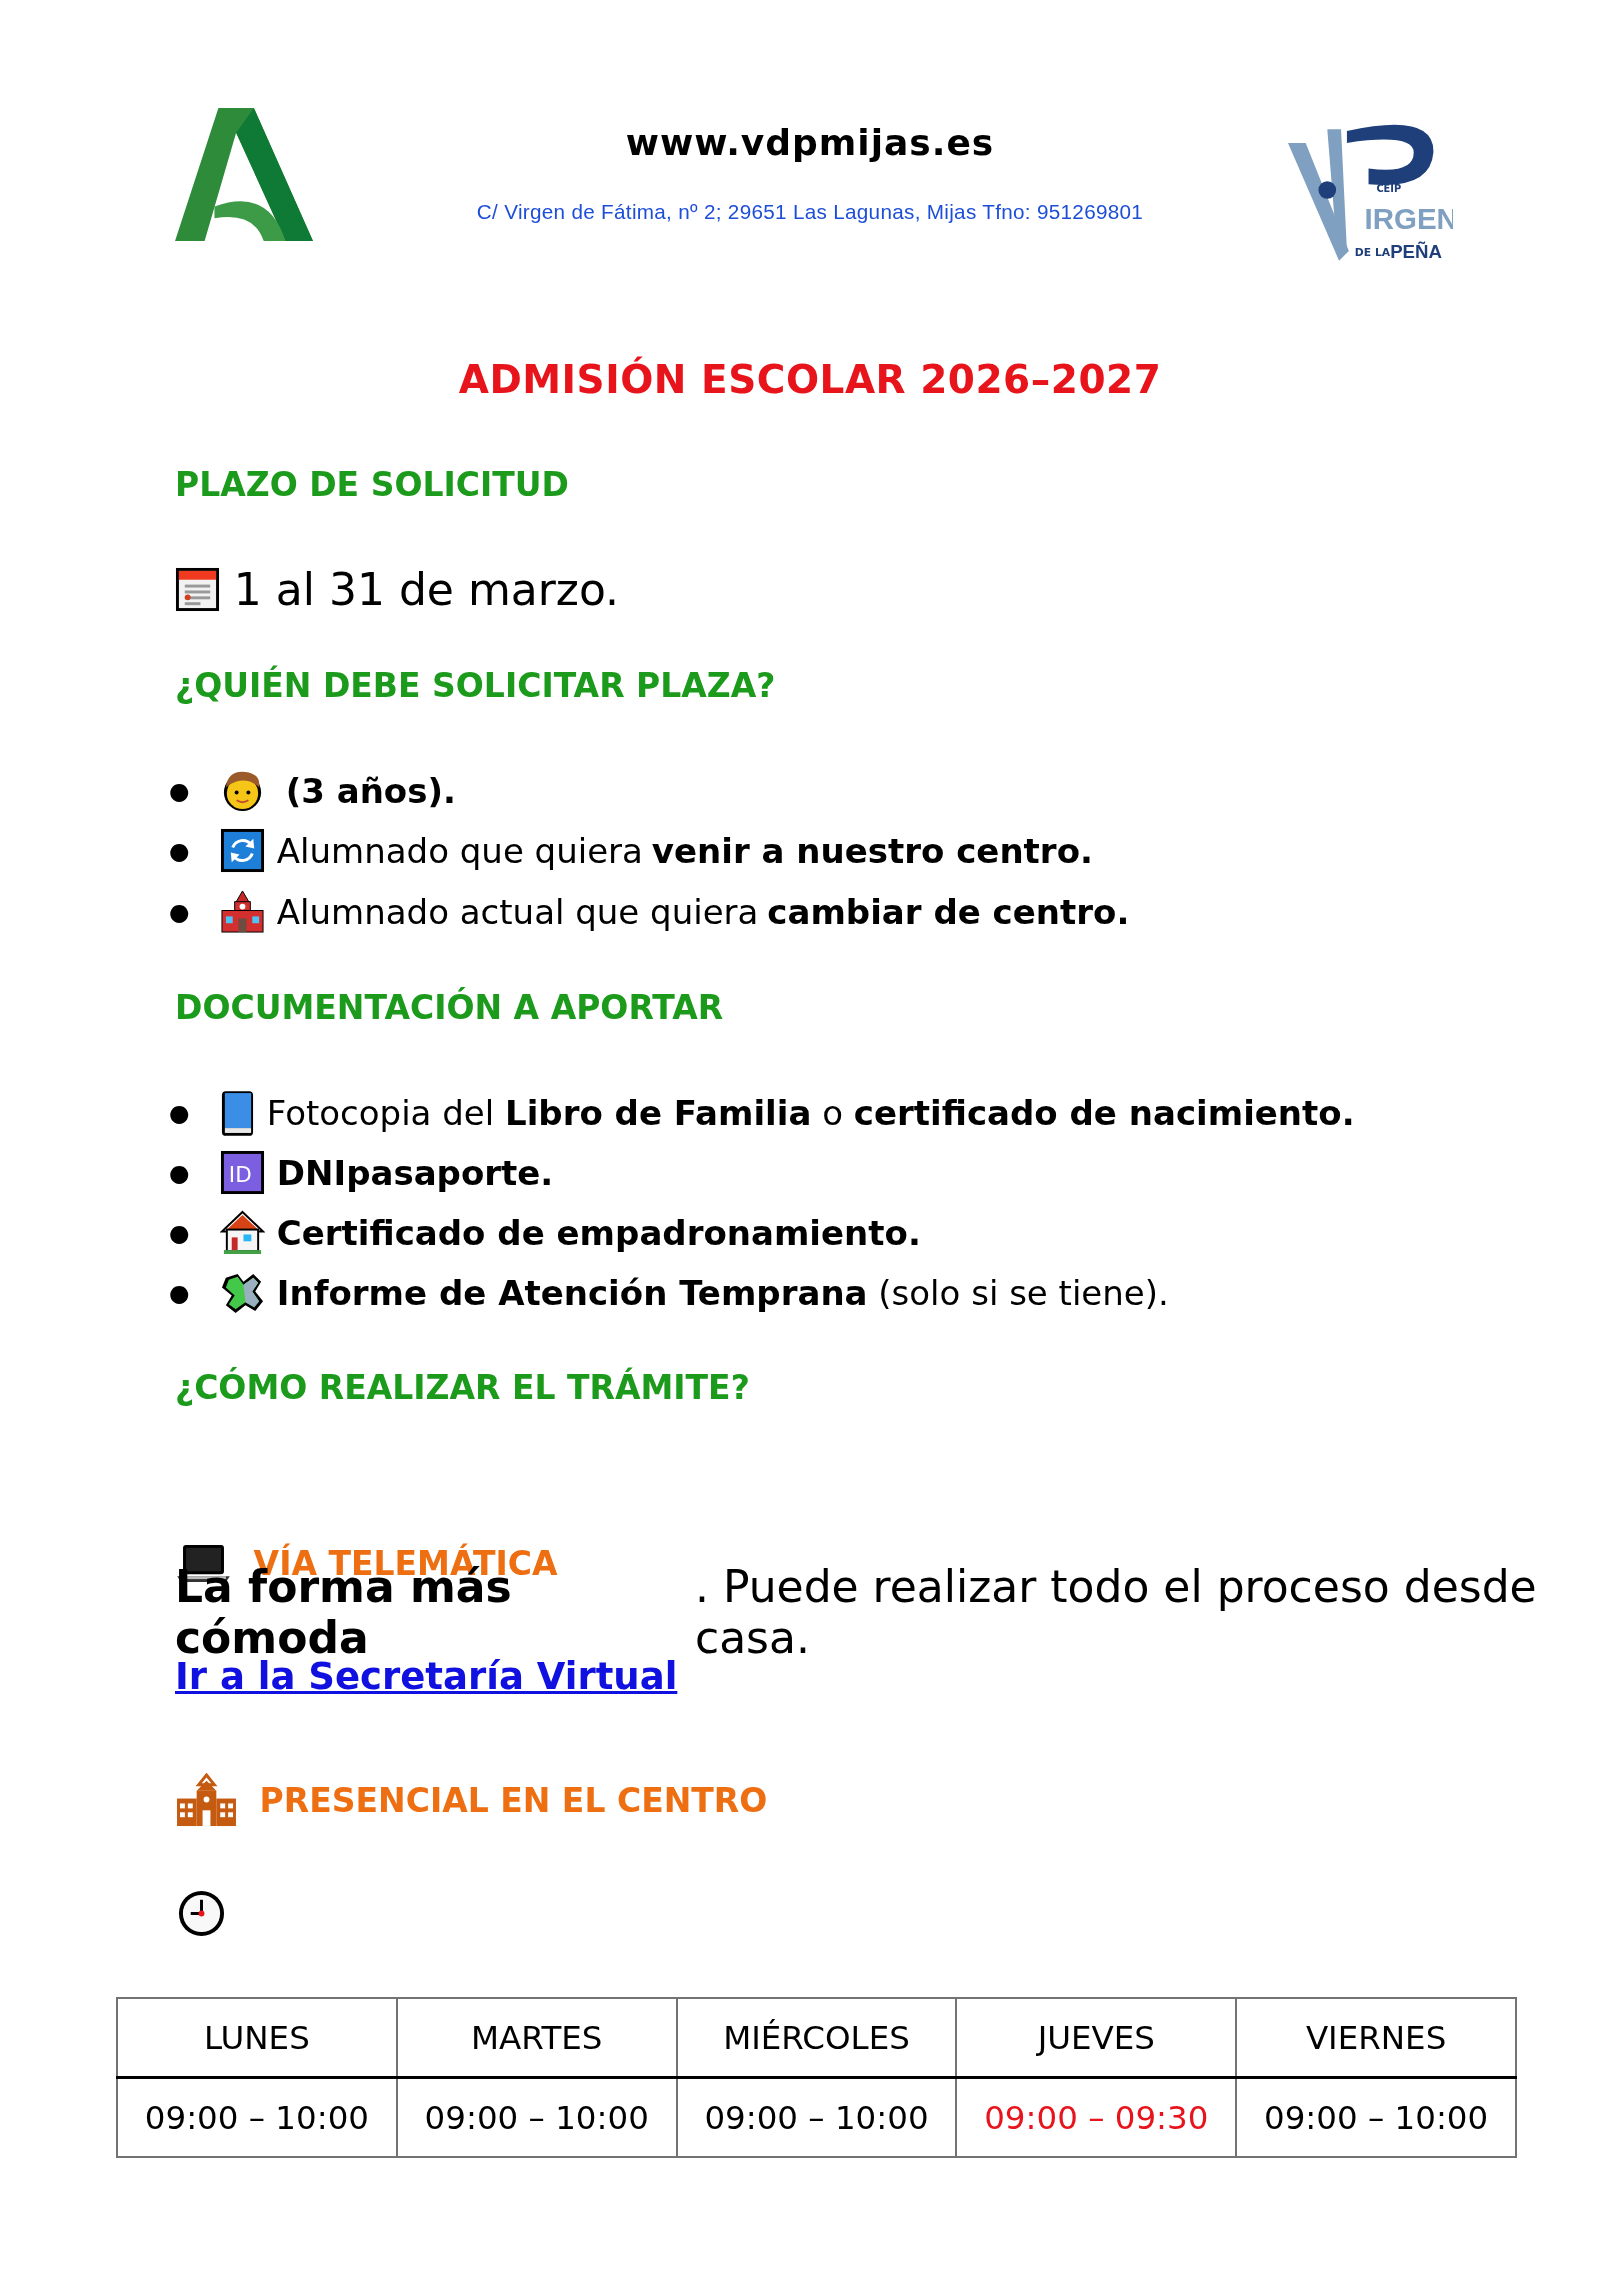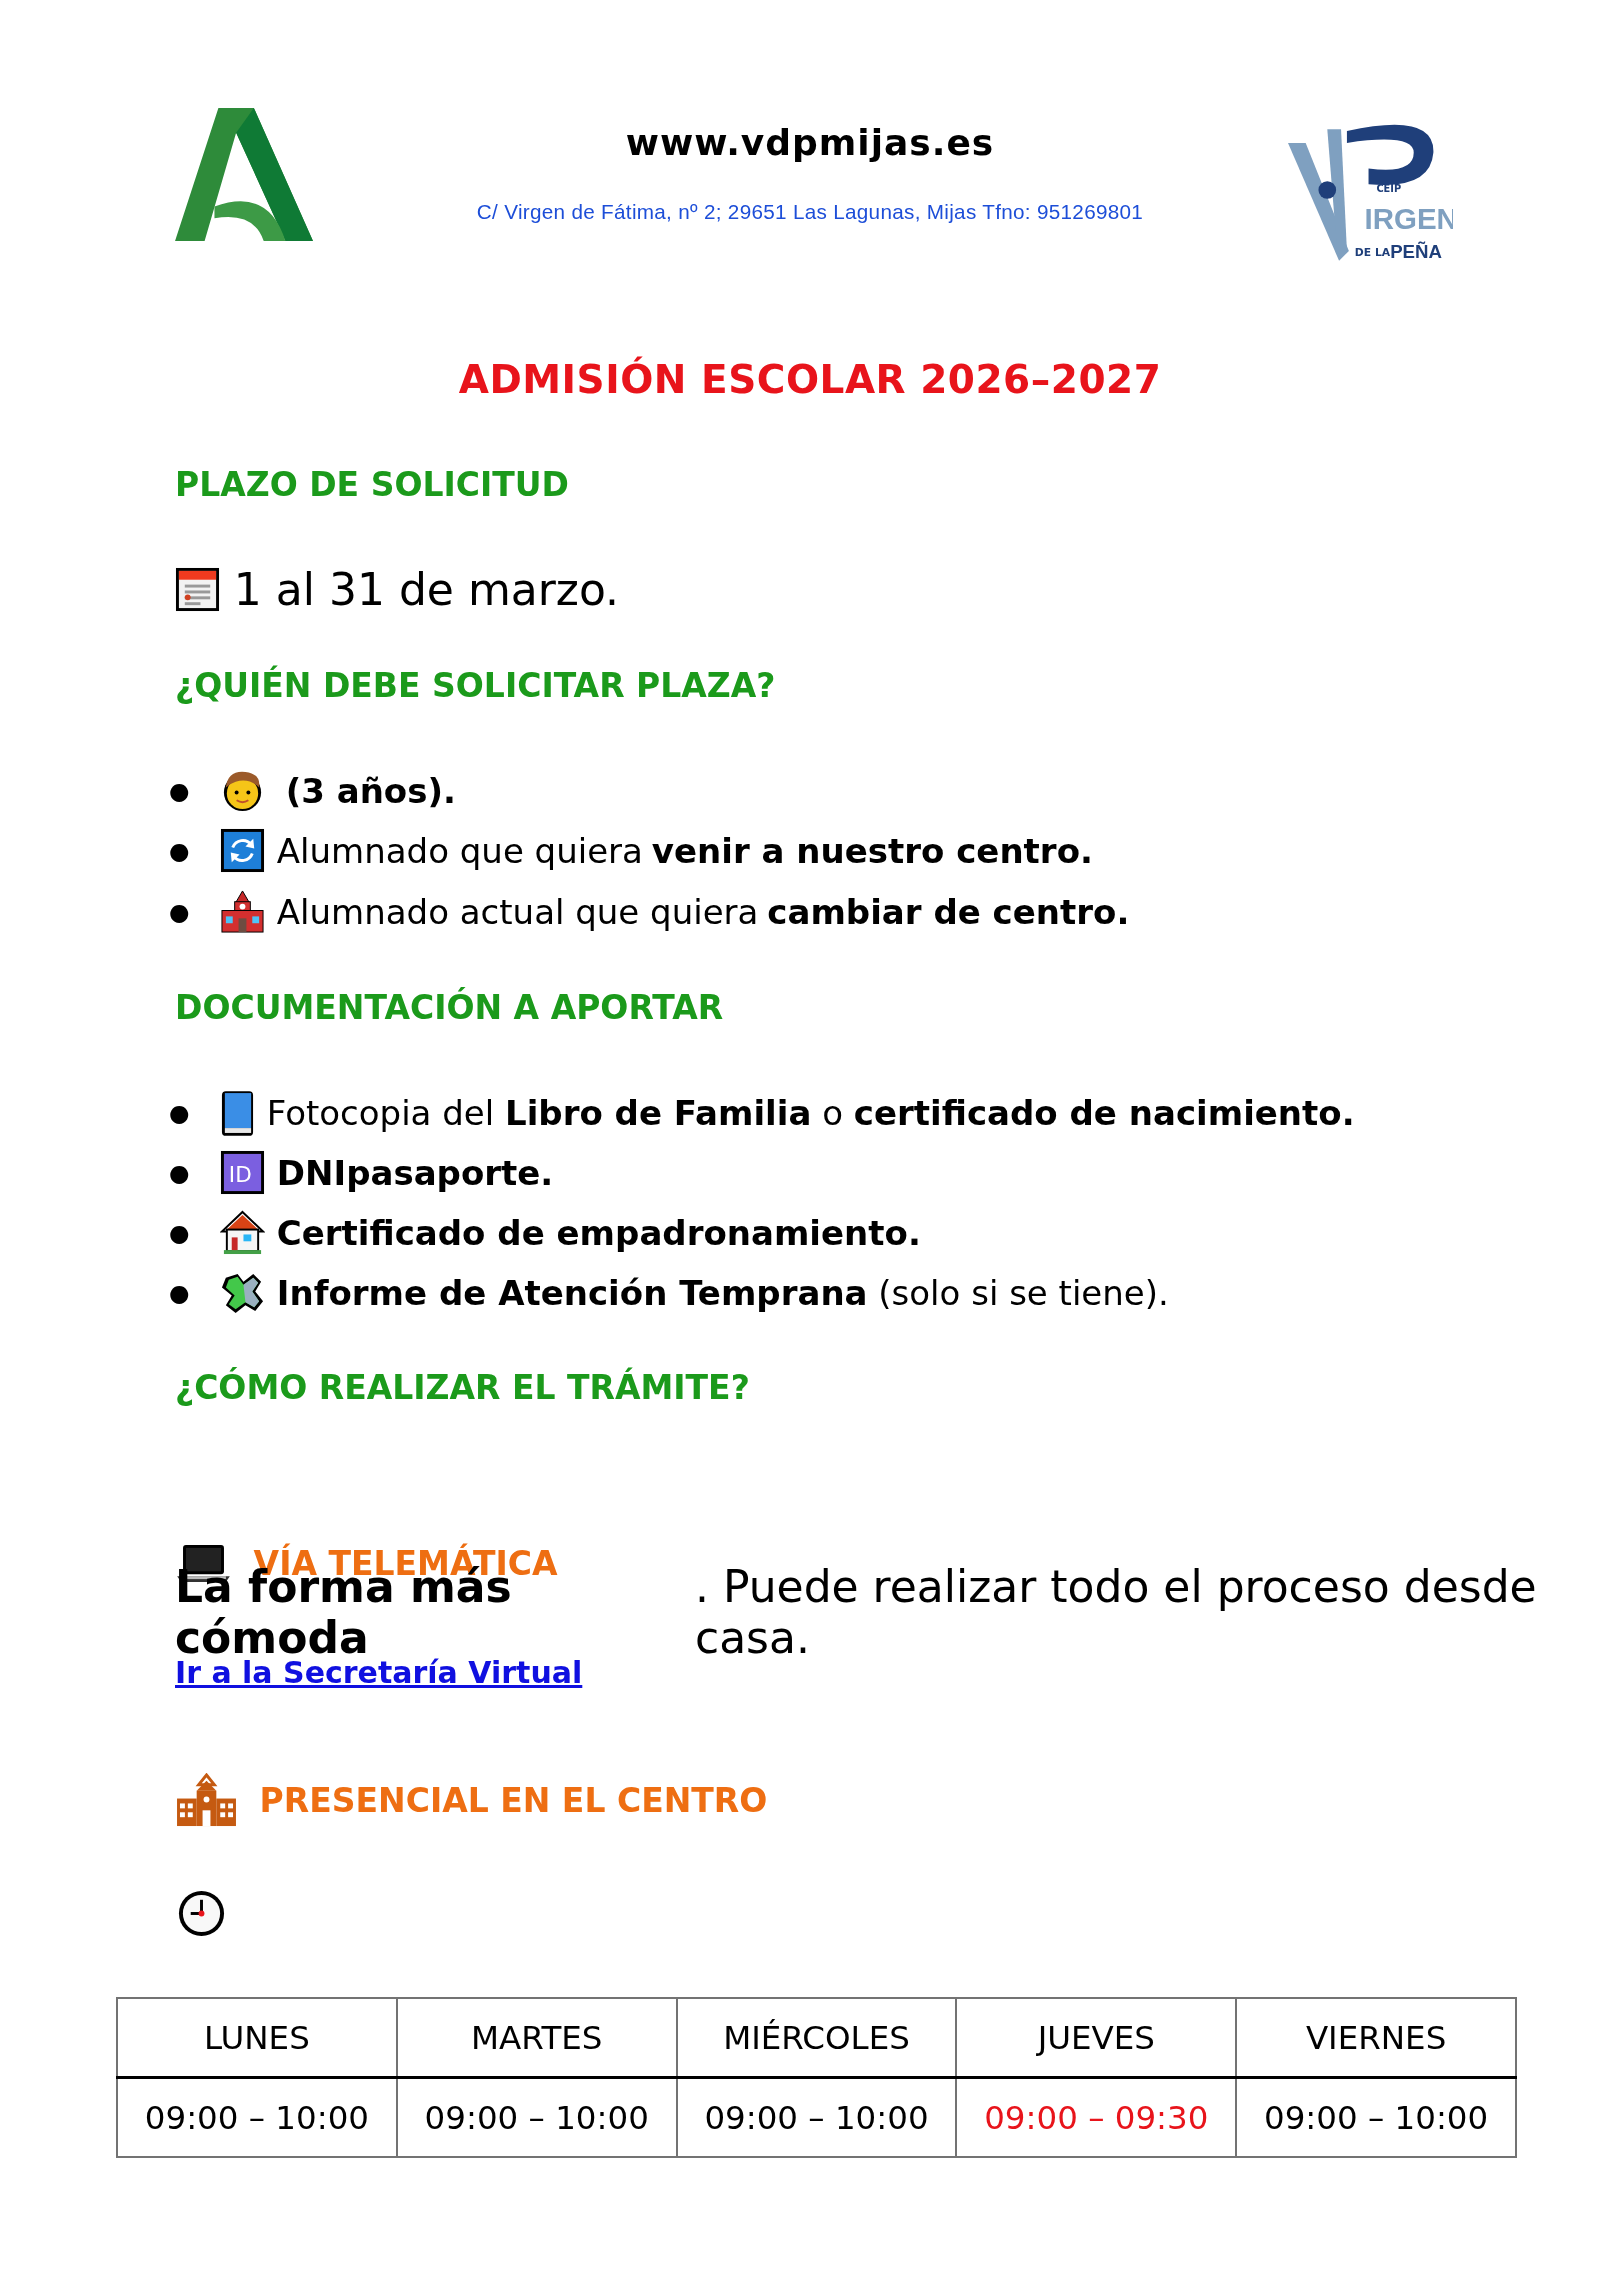--- a/index.html
+++ b/index.html
@@ -15,21 +15,21 @@
   .title { left: 0; width: 1620px; top: 357px; text-align: center; color: #e8141b; font-weight: bold;
            font-size: 39px; font-family: "DejaVu Sans", sans-serif; letter-spacing: 0.5px; }
   .h-green { color: #1b9a1b; font-weight: bold; font-size: 33px; font-family: "DejaVu Sans", sans-serif; left: 175px; }
   .h-orange { color: #ee6e12; font-weight: bold; font-size: 33px; font-family: "DejaVu Sans", sans-serif; }
   .body-line { left: 175px; font-size: 44px; font-family: "DejaVu Sans", sans-serif; display: flex; align-items: center; }
   .body-line b { font-weight: bold; }
   .ico { display: inline-block; width: 45px; height: 45px; margin-right: 13.8px; flex: 0 0 auto; }
   .bullet-row { left: 167px; font-size: 34px; font-family: "DejaVu Sans", sans-serif; display: flex; align-items: center; height: 51px; }
   .bullet { width: 51px; font-size: 23.6px; text-align: left; padding-left: 2px; }
   .bullet-row .ico { margin-right: 11.8px; }
-  .link { left: 175px; color: #1010e0; text-decoration: underline; font-weight: bold; font-size: 30px;
+  .link { left: 175px; color: #1010e0; text-decoration: underline; font-weight: bold; font-size: 37px;
           font-family: "DejaVu Sans", sans-serif; cursor: pointer; }
   table.schedule { position: absolute; left: 116px; top: 1997px; width: 1401px; border-collapse: collapse;
                    font-family: "DejaVu Sans", sans-serif; font-size: 32.5px; }
   table.schedule td { border: 2px solid #737373; text-align: center; height: 75px; width: 20%; }
   table.schedule tr.hdr td { border-bottom: 3px solid #000; }
   .red { color: #e8141b; }
 </style>
 </head>
 <body>
 

